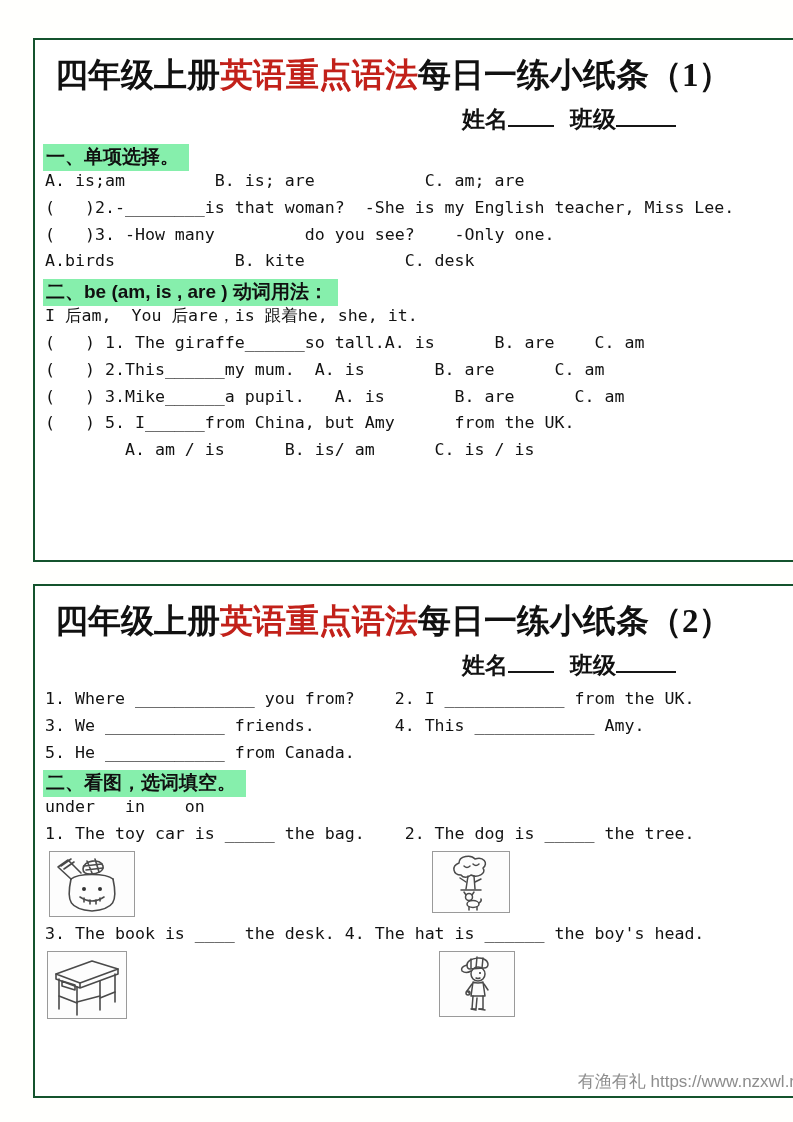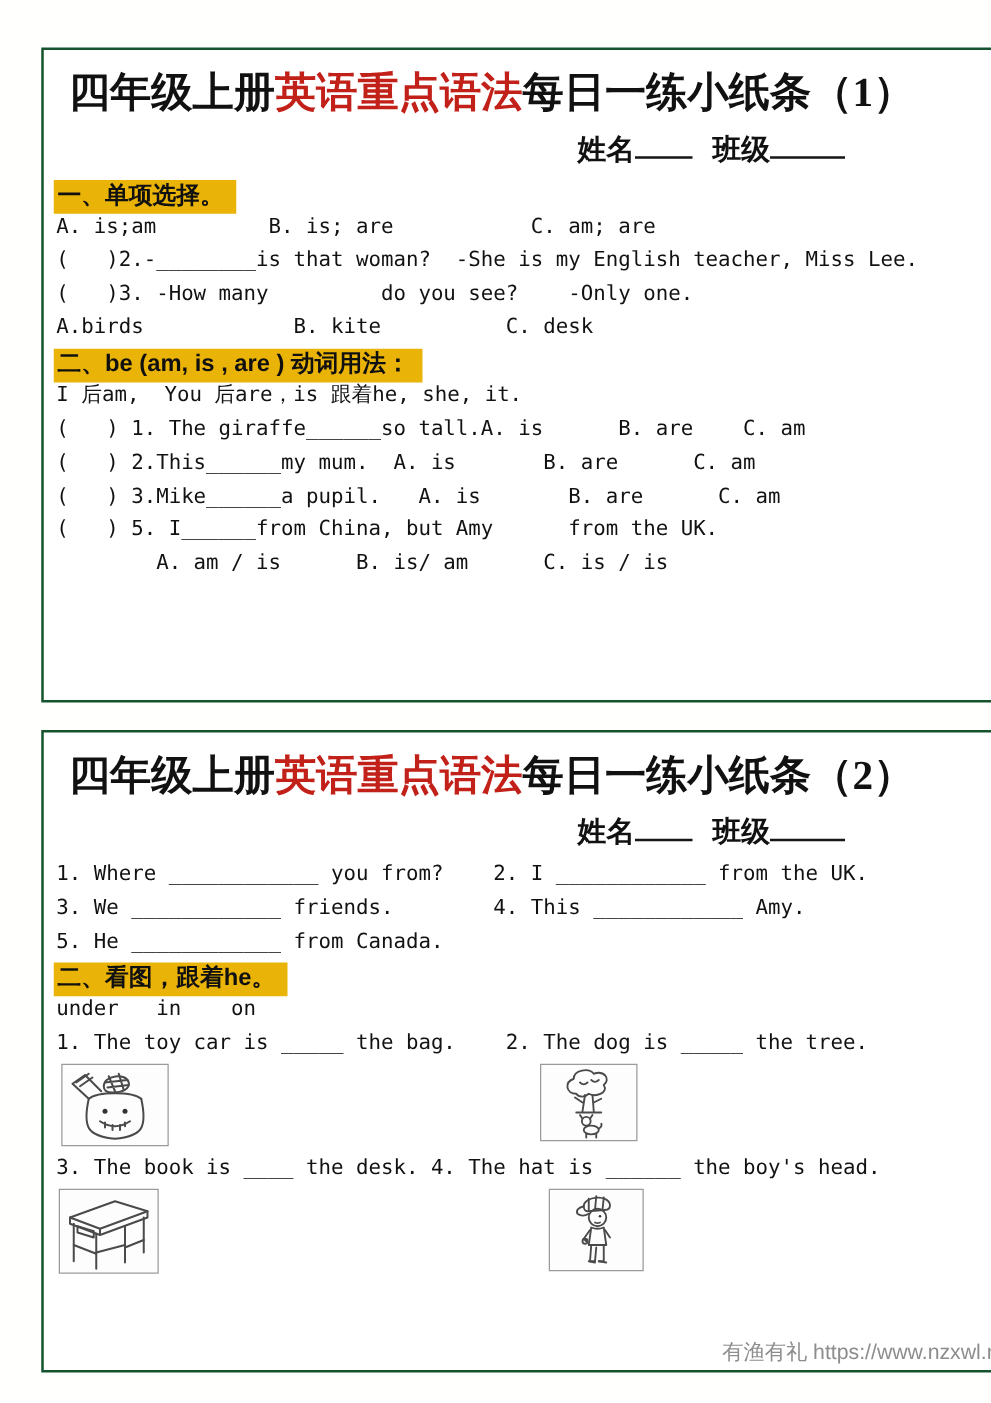--- a/index.html
+++ b/index.html
@@ -19,21 +19,21 @@
 
   .name-row { margin-top:6px; padding-left:427px; height:36px;
               font-family:"Liberation Serif","DejaVu Serif",serif;
               font-weight:bold; font-size:23px; color:#111; }
   .blank { display:inline-block; border-bottom:2px solid #161616; height:16px;
            vertical-align:baseline; }
   .blank-name  { width:46px; margin-right:16px; }
   .blank-class { width:60px; }
 
   .sec-header { display:inline-block; margin:4px 0 2px 8px; padding:1px 10px 2px 3px;
-                background:#eab308; font-family:"Liberation Sans",sans-serif;
+                background:#86efac; font-family:"Liberation Sans",sans-serif;
                 font-weight:bold; font-size:19px; line-height:24px; color:#101010;
                 white-space:pre; }
   .hdr-wrap { height:28px; }
 
   .line { margin-left:10px; height:26.8px; line-height:26.8px; font-size:16.6px;
           color:#121212; white-space:pre; font-weight:500; }
 
   .img-row { position:relative; height:70px; margin-top:3px; }
   .img-box { position:absolute; top:0; background:#fdfdfd; border:1px solid #9a9a9a; }
   .img-box svg { display:block; }
@@ -80,21 +80,21 @@
 
     <div class="name-row">
       <span>姓名</span><span class="blank blank-name"></span><span>班级</span><span class="blank blank-class"></span>
     </div>
 
 
     <div class="line">1. Where ____________ you from?    2. I ____________ from the UK.</div>
     <div class="line">3. We ____________ friends.        4. This ____________ Amy.</div>
     <div class="line">5. He ____________ from Canada.</div>
 
-    <div class="hdr-wrap"><span class="sec-header">二、看图，跟着he。</span></div>
+    <div class="hdr-wrap"><span class="sec-header">二、看图，选词填空。</span></div>
 
     <div class="line">under   in    on</div>
     <div class="line">1. The toy car is _____ the bag.    2. The dog is _____ the tree.</div>
 
     <div class="img-row">
 
       <div class="img-box" style="left:14px; width:86px; height:66px;">
         <svg width="84" height="64" viewBox="0 0 84 64" fill="none" stroke="#4a4a4a" stroke-width="1.6" stroke-linecap="round" stroke-linejoin="round">
           <path d="M21,27 C16,50 20,57 42,59 C64,57 68,50 63,27"></path>
           <path d="M21,27 C28,21 56,21 63,27"></path>

